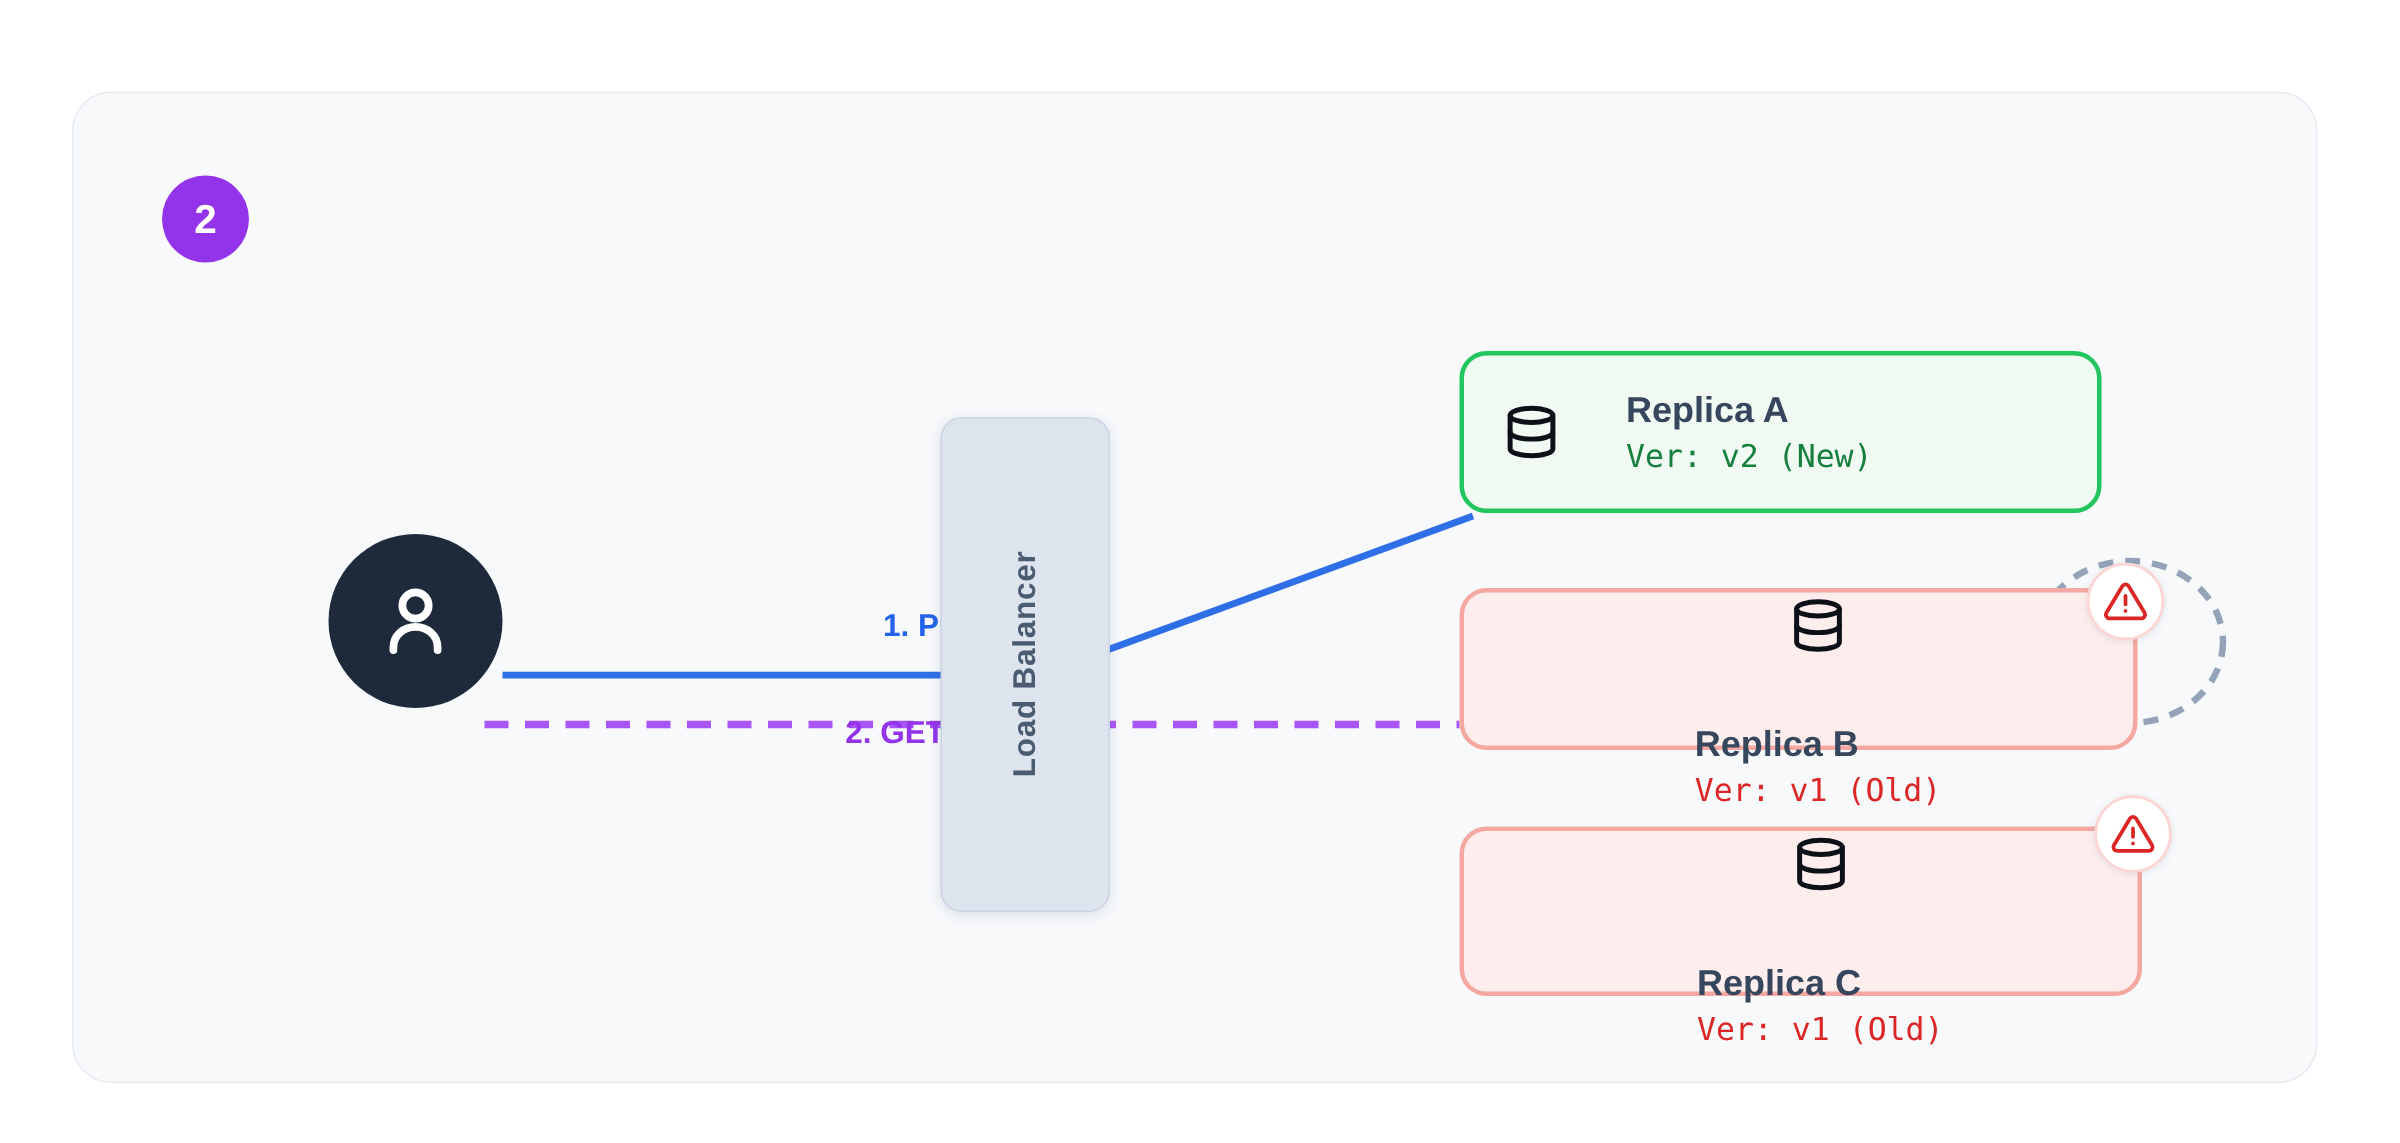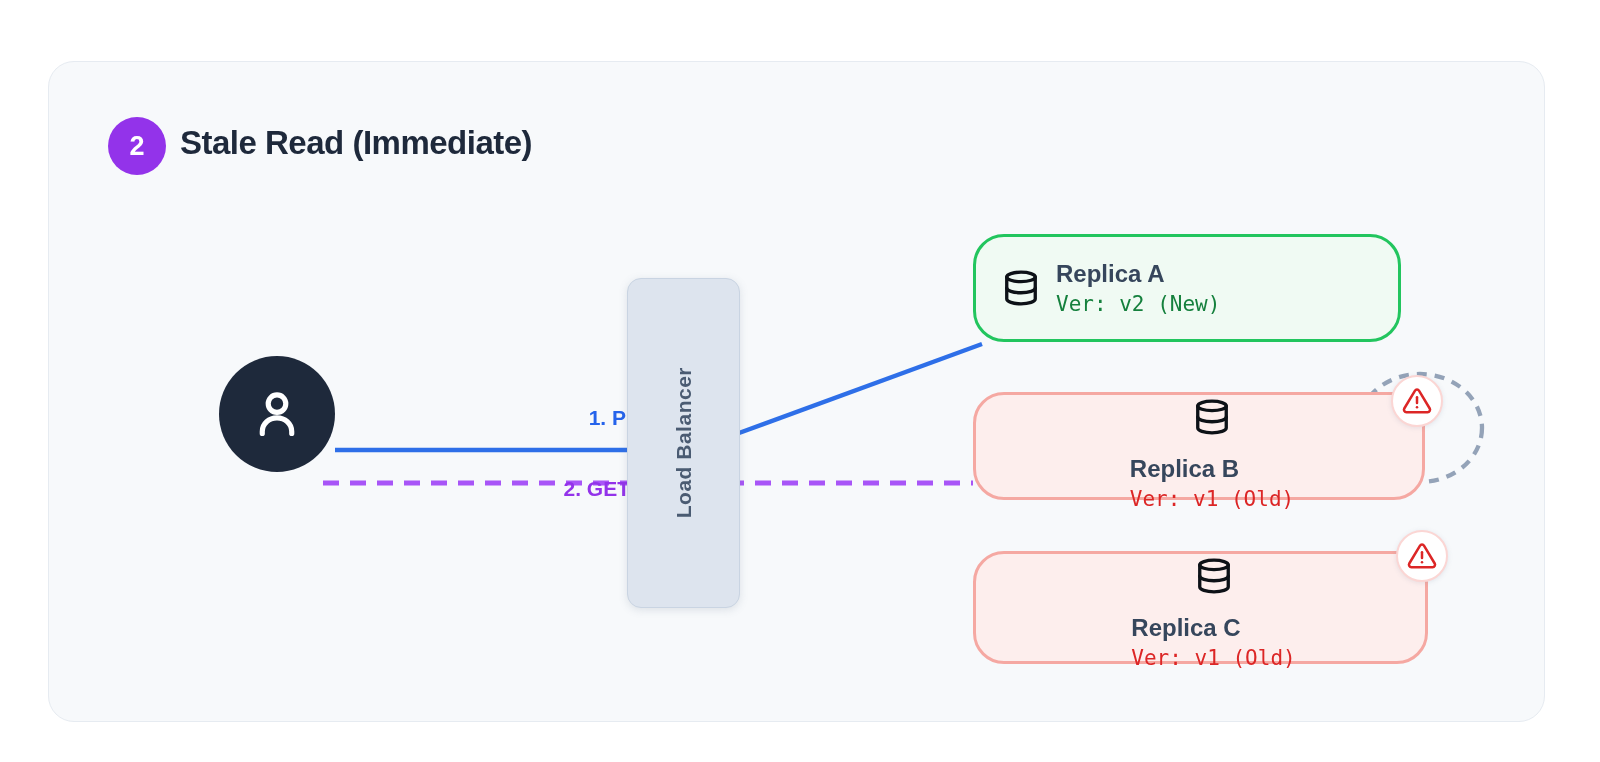--- a/index.html
+++ b/index.html
@@ -72,22 +72,22 @@
     background:var(--c-lb-bg);border:1px solid var(--c-lb-border);border-radius:14px;
     box-sizing:border-box;display:flex;align-items:center;justify-content:center;z-index:2;
     box-shadow:0 2px 8px rgba(100,116,139,.18);
   }
   .lb-text{
     writing-mode:vertical-rl;transform:rotate(180deg);
     font-size:21px;font-weight:700;color:var(--c-lb-text);letter-spacing:.5px;
   }
 
   .replica{
-    position:absolute;border-radius:31px;box-sizing:border-box;z-index:2;
-    display:flex;align-items:center;padding-left:26px;gap:16px;
+    position:absolute;border-radius:18px;box-sizing:border-box;z-index:2;
+    display:flex;align-items:center;padding-left:26px;gap:44px;
   }
   .replica.ok{background:var(--c-green-bg);border:3px solid var(--c-green-border);}
   .replica.stale{background:var(--c-red-bg);border:3px solid var(--c-red-border);flex-direction:column;}
   .replica.a{left:973px;top:234px;width:428px;height:108px;}
   .replica.b{left:973px;top:392px;width:452px;height:108px;}
   .replica.c{left:973px;top:551px;width:455px;height:113px;}
   .replica-name{font-size:24px;font-weight:700;color:var(--c-slate-title);margin-bottom:4px;}
   .replica-ver{font-family:"DejaVu Sans Mono","Liberation Mono",monospace;font-size:21px;}
   .replica.ok .replica-ver{color:var(--c-green-text);}
   .replica.stale .replica-ver{color:var(--c-red-text);}
@@ -116,21 +116,20 @@
     <line class="get-line" x1="323" y1="483" x2="973" y2="483"></line>
     <ellipse class="loop-dash" cx="1420" cy="428" rx="62" ry="54"></ellipse>
   </svg>
 
   <div class="req-label put">1. PUT</div>
   <div class="req-label get">2. GET</div>
 
   <div class="step-badge">
     <span>2</span>
   </div>
-  <div class="panel-title">Stale Read (Immediate)</div>
 
   <div class="actor-circle">
     <svg width="62" height="62" viewBox="0 0 24 24" fill="none" stroke="#ffffff" stroke-width="2" stroke-linecap="round" stroke-linejoin="round">
       <circle cx="12" cy="8" r="3.4"></circle>
       <path d="M6.3 19.5v-.7c0-3.1 2.6-5.3 5.7-5.3s5.7 2.2 5.7 5.3v.7"></path>
     </svg>
   </div>
 
   <div class="lb-box">
     <div class="lb-text">Load Balancer</div>

